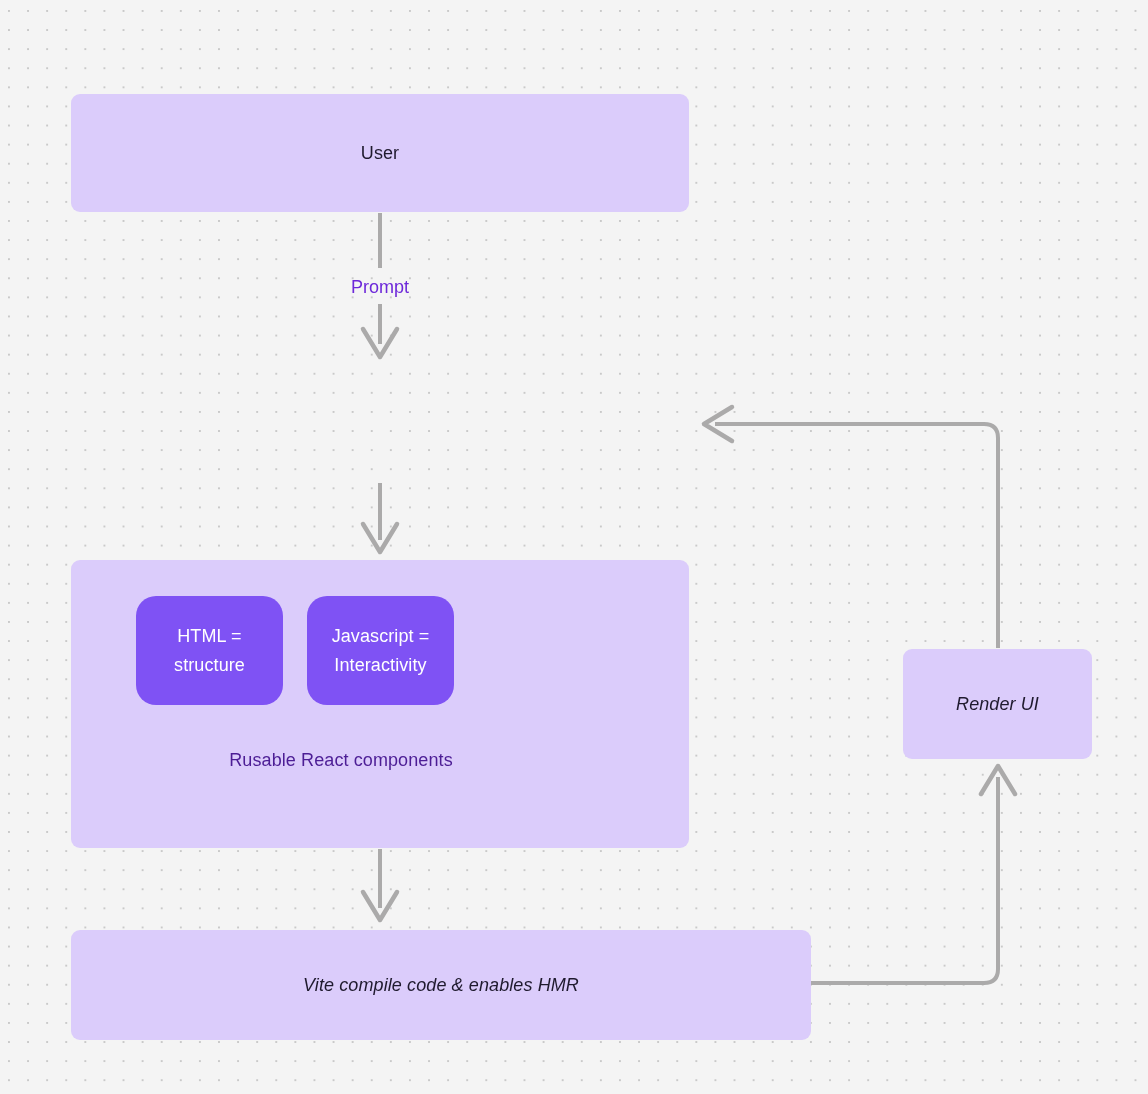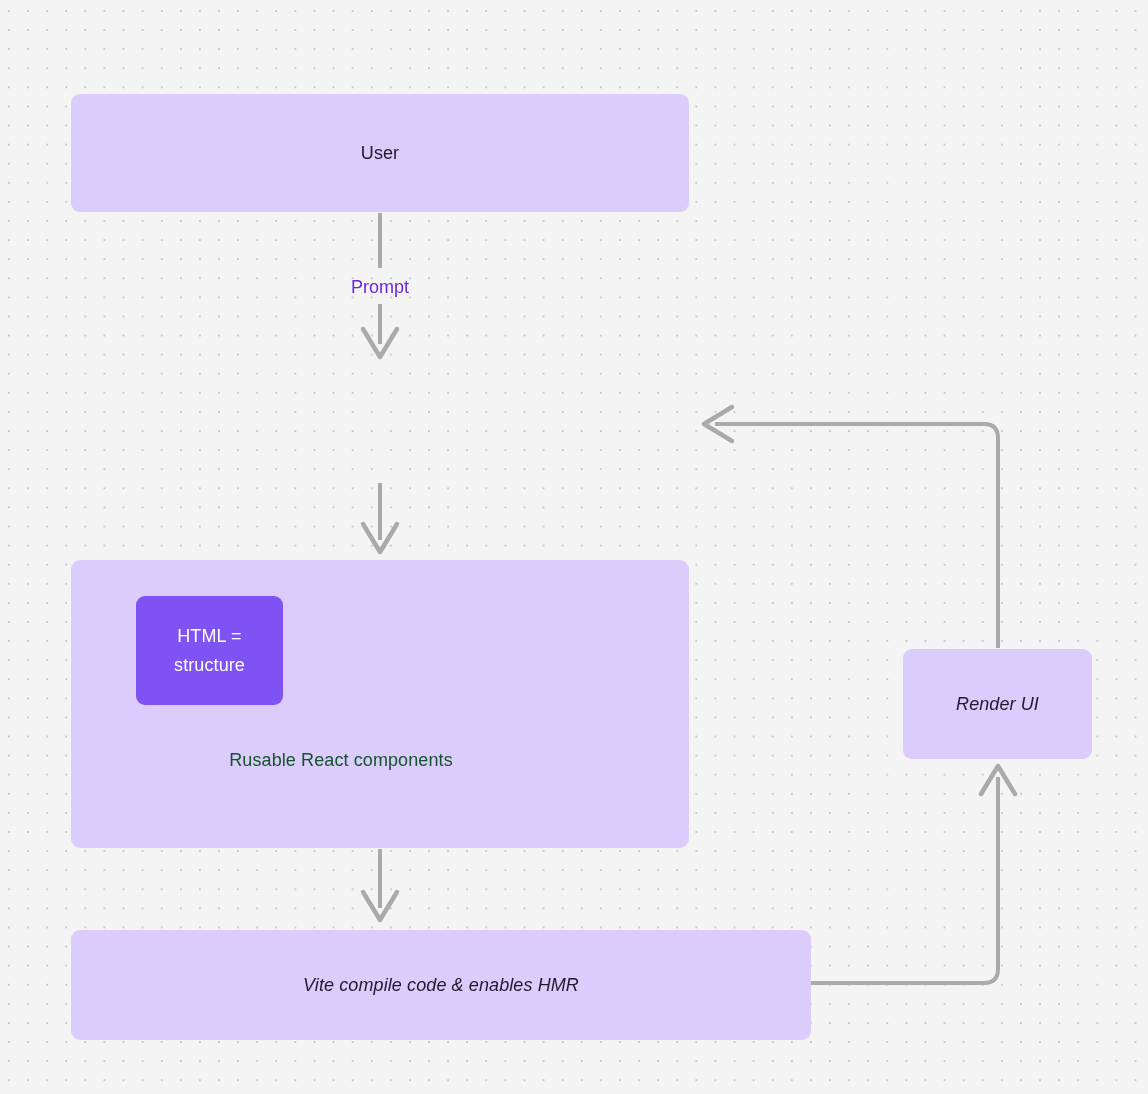--- a/index.html
+++ b/index.html
@@ -52,38 +52,38 @@
     top: 36px;
     width: 488px;
     display: flex;
     gap: 24px;
   }
   .chip {
     width: 147px;
     height: 109px;
     box-sizing: border-box;
     background: #7f52f4;
-    border-radius: 9px;
+    border-radius: 20px;
     color: #ffffff;
     font-size: 18px;
     line-height: 1.6;
     display: flex;
     align-items: center;
     justify-content: center;
     text-align: center;
     white-space: pre-line;
   }
   .components-caption {
     position: absolute;
     left: 0;
     top: 188px;
     width: 540px;
     text-align: center;
     font-size: 18px;
-    color: #14532d;
+    color: #4c1d95;
   }
 
   .edge-label {
     position: absolute;
     font-size: 18px;
     color: #6d28d9;
     background: transparent;
     text-align: center;
     white-space: nowrap;
   }
@@ -156,20 +156,24 @@
 
   <div class="edge-label label-prompt">Prompt</div>
 
 
   <div class="node node-components">
     <div class="chip-row">
       <div class="chip">
         <span>HTML =
 structure</span>
       </div>
+      <div class="chip">
+        <span>Javascript =
+Interactivity</span>
+      </div>
     </div>
     <div class="components-caption">Rusable React components</div>
   </div>
 
   <div class="node node-vite">
     <span>Vite compile code &amp; enables HMR</span>
   </div>
 
   <div class="node node-render">
     <span>Render UI</span>

